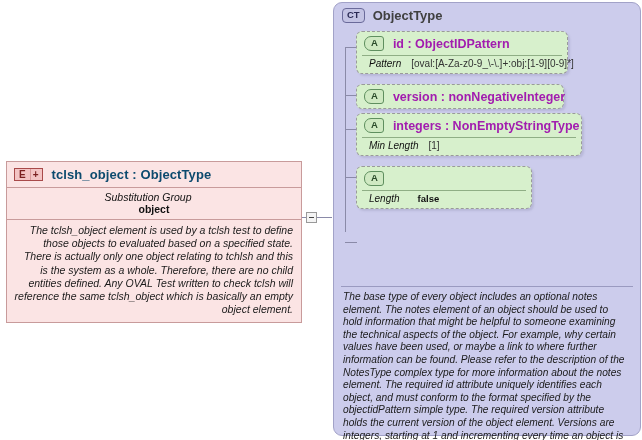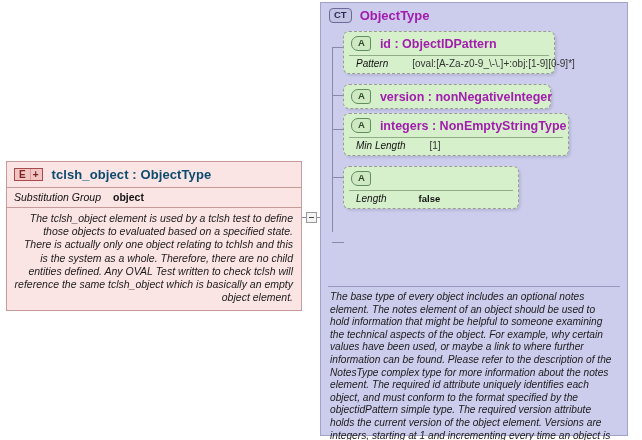--- a/index.html
+++ b/index.html
@@ -62,20 +62,21 @@
     font-size: 13px;
     font-weight: bold;
     color: #0c4a6e;
     letter-spacing: 0.1px;
   }
   #left-subst-row {
     display: flex;
     align-items: center;
     padding: 3px 7px 4px 7px;
     border-bottom: 1px solid #c89b9b;
+    flex-direction: column;
   }
   #left-subst-label {
     font-style: italic;
     font-size: 10.5px;
     color: #111;
     margin-right: 12px;
   }
   #left-subst-value {
     font-size: 10.5px;
     font-weight: bold;
@@ -122,27 +123,27 @@
     left: 317px;
     top: 217px;
     width: 15px;
     height: 1px;
     background: #8a8aa8;
   }
 
   
   #complextype-panel {
     position: absolute;
-    left: 320px;
+    left: 333px;
     top: 2px;
     width: 308px;
     height: 434px;
     background: #ccccec;
     border: 1px solid #a2a2c8;
-    border-radius: 0;
+    border-radius: 9px;
     box-sizing: border-box;
   }
   #ct-header {
     position: absolute;
     left: 8px;
     top: 5px;
     display: flex;
     align-items: center;
   }
   .ct-badge {
@@ -152,21 +153,21 @@
     font-size: 9.5px;
     font-weight: bold;
     color: #2a2a55;
     padding: 0px 4px 1px 4px;
     line-height: 12px;
     margin-right: 8px;
   }
   #ct-title {
     font-size: 13px;
     font-weight: bold;
-    color: #a21caf;
+    color: #404040;
   }
 
   
   .attr-box {
     position: absolute;
     background: #d7f0cc;
     border: 1px dashed #9a9a9a;
     border-radius: 6px;
     box-sizing: border-box;
     box-shadow: 2px 2px 2px rgba(120,120,150,0.22);
@@ -198,21 +199,21 @@
     display: flex;
     align-items: baseline;
     padding: 2px 6px 4px 7px;
     border-top: 1px solid #8fae85;
     margin: 0 5px 0 5px;
   }
   .facet-label {
     font-style: italic;
     font-size: 10px;
     color: #111111;
-    margin-right: 24px;
+    margin-right: 10px;
     white-space: nowrap;
   }
   .facet-value {
     font-size: 10px;
     color: #333333;
     white-space: nowrap;
     font-family: "Liberation Sans", sans-serif;
   }
   .facet-value.bold {
     font-weight: bold;

